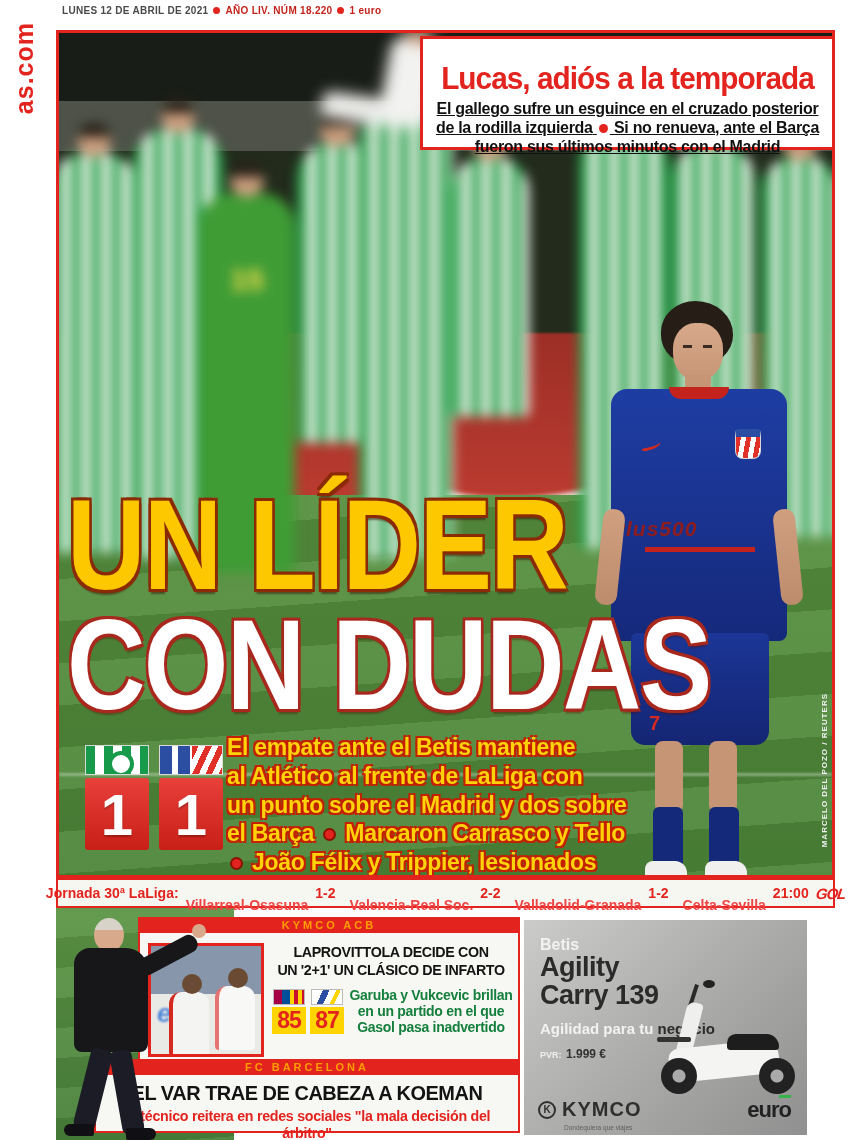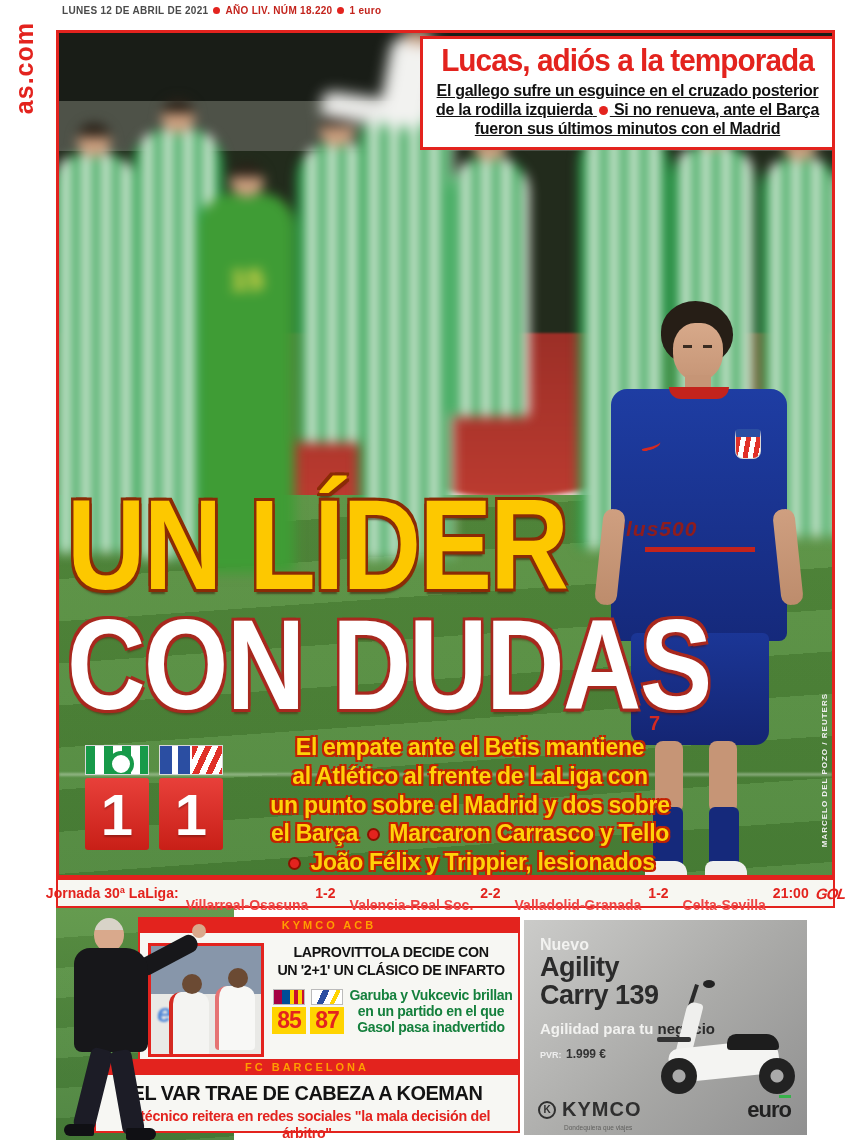--- a/index.html
+++ b/index.html
@@ -70,26 +70,26 @@
 
   .score-row { position:absolute; left:26px; top:712px; display:flex; gap:10px; }
   .score-col { display:flex; flex-direction:column; gap:3px; align-items:center; }
   .crest { width:64px; height:30px; border:1px solid #d8d8d8; background:#fff; position:relative; overflow:hidden; }
   .crest.betis { background:repeating-linear-gradient(90deg,#179a49 0 9px,#fff 9px 18px); }
   .crest.betis::after { content:""; position:absolute; left:50%; top:50%; width:18px; height:18px; margin:-9px 0 0 -9px; border-radius:50%; background:#fff; border:4px solid #179a49; }
   .crest.atm { background:linear-gradient(90deg,#2b4ea2 0 12px,#fff 12px 18px,#2b4ea2 18px 30px,#fff 30px 36px); }
   .crest.atm::after { content:""; position:absolute; right:0; top:0; width:30px; height:30px; background:repeating-linear-gradient(115deg,#e03028 0 6px,#fff 6px 12px); }
   .score-box { width:64px; height:72px; background:linear-gradient(#e8403a,#c81f17); border-radius:3px; color:#fff; font-weight:800; font-size:58px; display:flex; align-items:center; justify-content:center; text-shadow:0 2px 2px rgba(0,0,0,.25); }
 
-  .lead { position:absolute; left:168px; top:700px; width:486px; text-align:center; font-size:23px; font-weight:800; color:#ffd20a; line-height:1.25; letter-spacing:-.3px;
+  .lead { position:absolute; left:168px; top:700px; width:486px; text-align:left; font-size:23px; font-weight:800; color:#ffd20a; line-height:1.25; letter-spacing:-.3px;
     text-shadow:-2px -2px 0 #c42000, 2px -2px 0 #c42000, -2px 2px 0 #c42000, 2px 2px 0 #c42000; }
   .lead .dot { width:13px; height:13px; border:2px solid #8c1200; margin:0 3px; }
 
   
-  .lucas-box { position:absolute; left:420px; top:36px; width:415px; height:114px; background:#fff; border:3px solid #e3231e; text-align:center; padding-top:4px; z-index:4; }
+  .lucas-box { position:absolute; left:420px; top:36px; width:415px; height:114px; background:#fff; border:3px solid #e3231e; text-align:center; padding-top:22px; z-index:4; }
   .lucas-box h1 { font-size:31px; color:#e3231e; font-weight:800; letter-spacing:-1px; transform:scaleX(.96); }
   .lucas-box .body { margin-top:3px; font-size:16px; font-weight:800; color:#111; line-height:1.18; letter-spacing:-.3px;text-decoration:underline; }
   .lucas-box .dot { width:9px; height:9px; margin:0 2px; }
 
   
   .results { position:absolute; left:56px; top:878px; width:779px; height:30px; background:#f7f7f2; border:2px solid #e3231e; display:flex; align-items:center; justify-content:center; gap:7px; font-size:14px; font-weight:800; white-space:nowrap; transform-origin:center; z-index:3; }
   .results .lbl { color:#e3231e; }
   .results .team { color:#ef4444;margin-top:23px; }
   .results .sc { color:#e3231e; }
   .results .odot { width:9px; height:9px; border-radius:50%; background:#f59a00; display:inline-block; }
@@ -308,21 +308,21 @@
     <div class="acb-note">Garuba y Vukcevic brillan en un partido en el que Gasol pasa inadvertido</div>
   </div>
 
   <div class="panel barca-panel">
     <div class="tab">FC BARCELONA</div>
     <div class="barca-head">EL VAR TRAE DE CABEZA A KOEMAN</div>
     <div class="barca-sub">El técnico reitera en redes sociales "la mala decisión del árbitro"</div>
   </div>
 
   <div class="ad">
-    <div class="kicker">Nuevo</div>
+    <div class="kicker">Betis</div>
     <div class="prod">
       <span>Agility</span><br>
       <span>Carry 139</span>
     </div>
     <div class="tag">
       <span class="w">Agilidad para tu</span>
       <span class="d">negocio</span>
     </div>
     <div class="price">
       <span class="l">PVR:</span>

